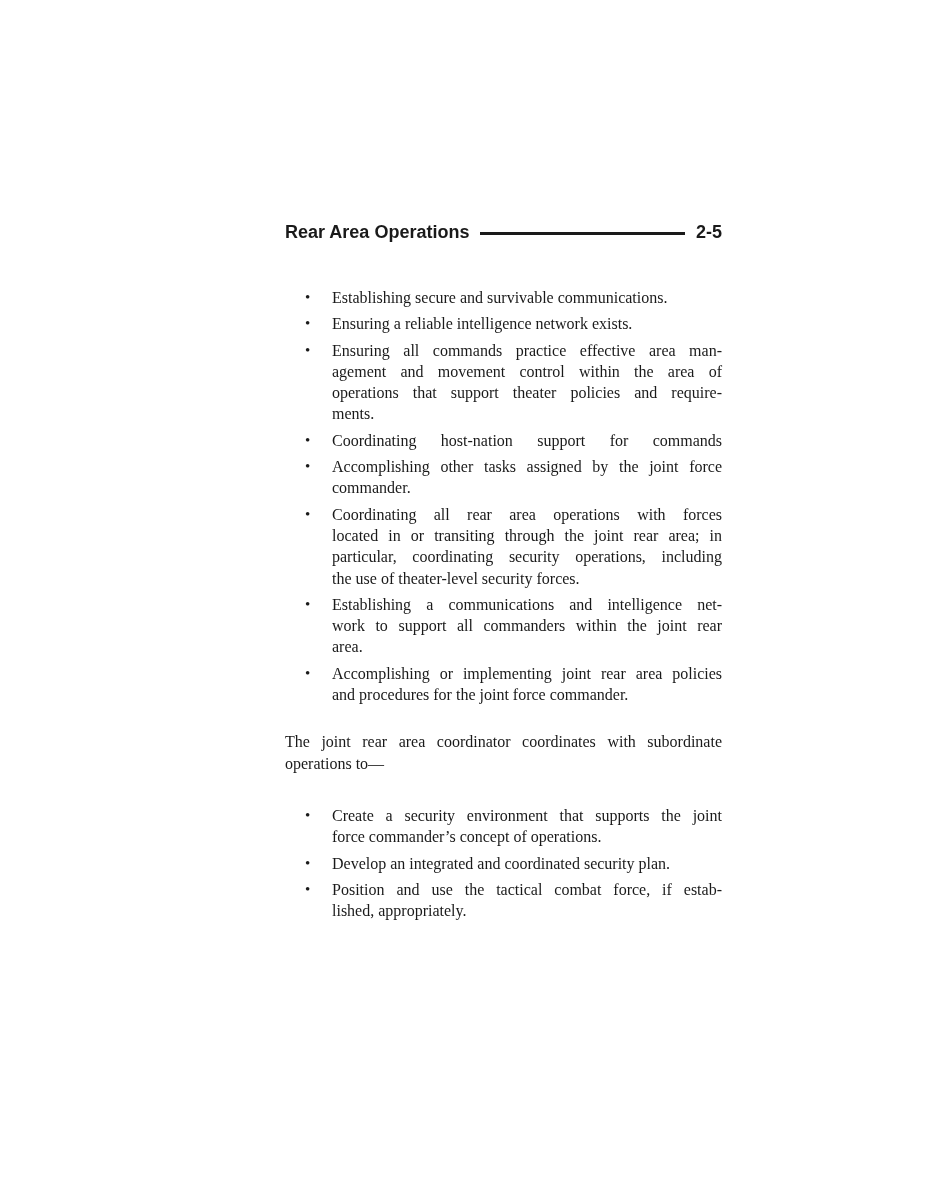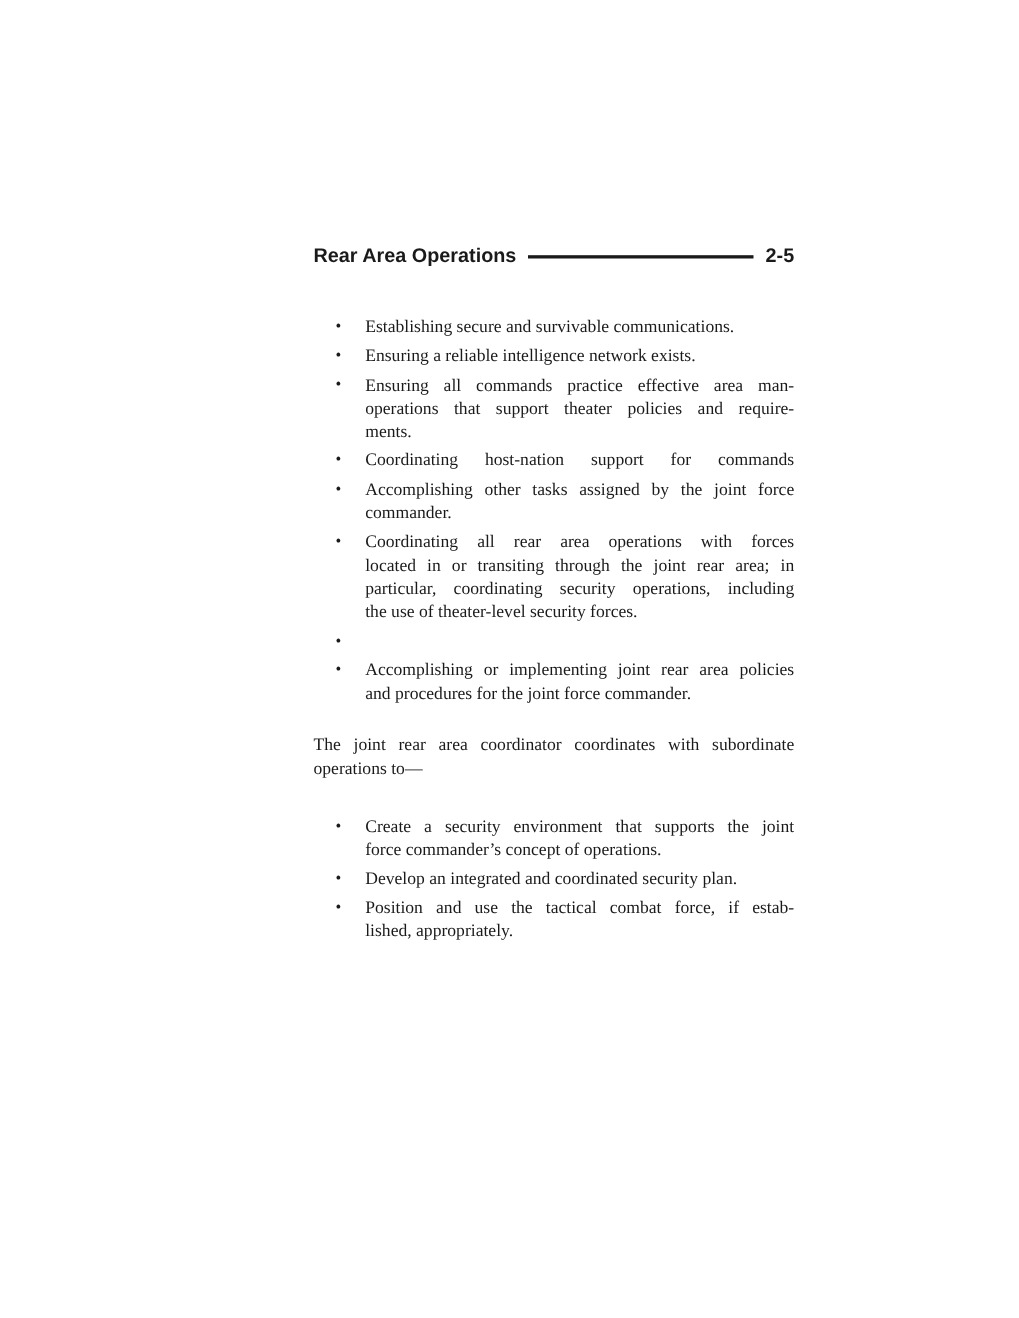--- a/index.html
+++ b/index.html
@@ -91,20 +91,21 @@
           <div class="bullet-item">
             <span class="bullet-marker">•</span>
             <div class="item-text">
               <div class="tline">Ensuring a reliable intelligence network exists.</div>
             </div>
           </div>
           <div class="bullet-item">
             <span class="bullet-marker">•</span>
             <div class="item-text">
               <div class="tline jline">Ensuring all commands practice effective area man-</div>
+              <div class="tline jline">agement and movement control within the area of</div>
               <div class="tline jline">operations that support theater policies and require-</div>
               <div class="tline">ments.</div>
             </div>
           </div>
           <div class="bullet-item">
             <span class="bullet-marker">•</span>
             <div class="item-text">
               <div class="tline jline">Coordinating host-nation support for commands</div>
             </div>
           </div>
@@ -119,20 +120,25 @@
             <span class="bullet-marker">•</span>
             <div class="item-text">
               <div class="tline jline">Coordinating all rear area operations with forces</div>
               <div class="tline jline">located in or transiting through the joint rear area; in</div>
               <div class="tline jline">particular, coordinating security operations, including</div>
               <div class="tline">the use of theater-level security forces.</div>
             </div>
           </div>
           <div class="bullet-item">
             <span class="bullet-marker">•</span>
+            <div class="item-text">
+              <div class="tline jline">Establishing a communications and intelligence net-</div>
+              <div class="tline jline">work to support all commanders within the joint rear</div>
+              <div class="tline">area.</div>
+            </div>
           </div>
           <div class="bullet-item">
             <span class="bullet-marker">•</span>
             <div class="item-text">
               <div class="tline jline">Accomplishing or implementing joint rear area policies</div>
               <div class="tline">and procedures for the joint force commander.</div>
             </div>
           </div>
         </div>
         <div>

